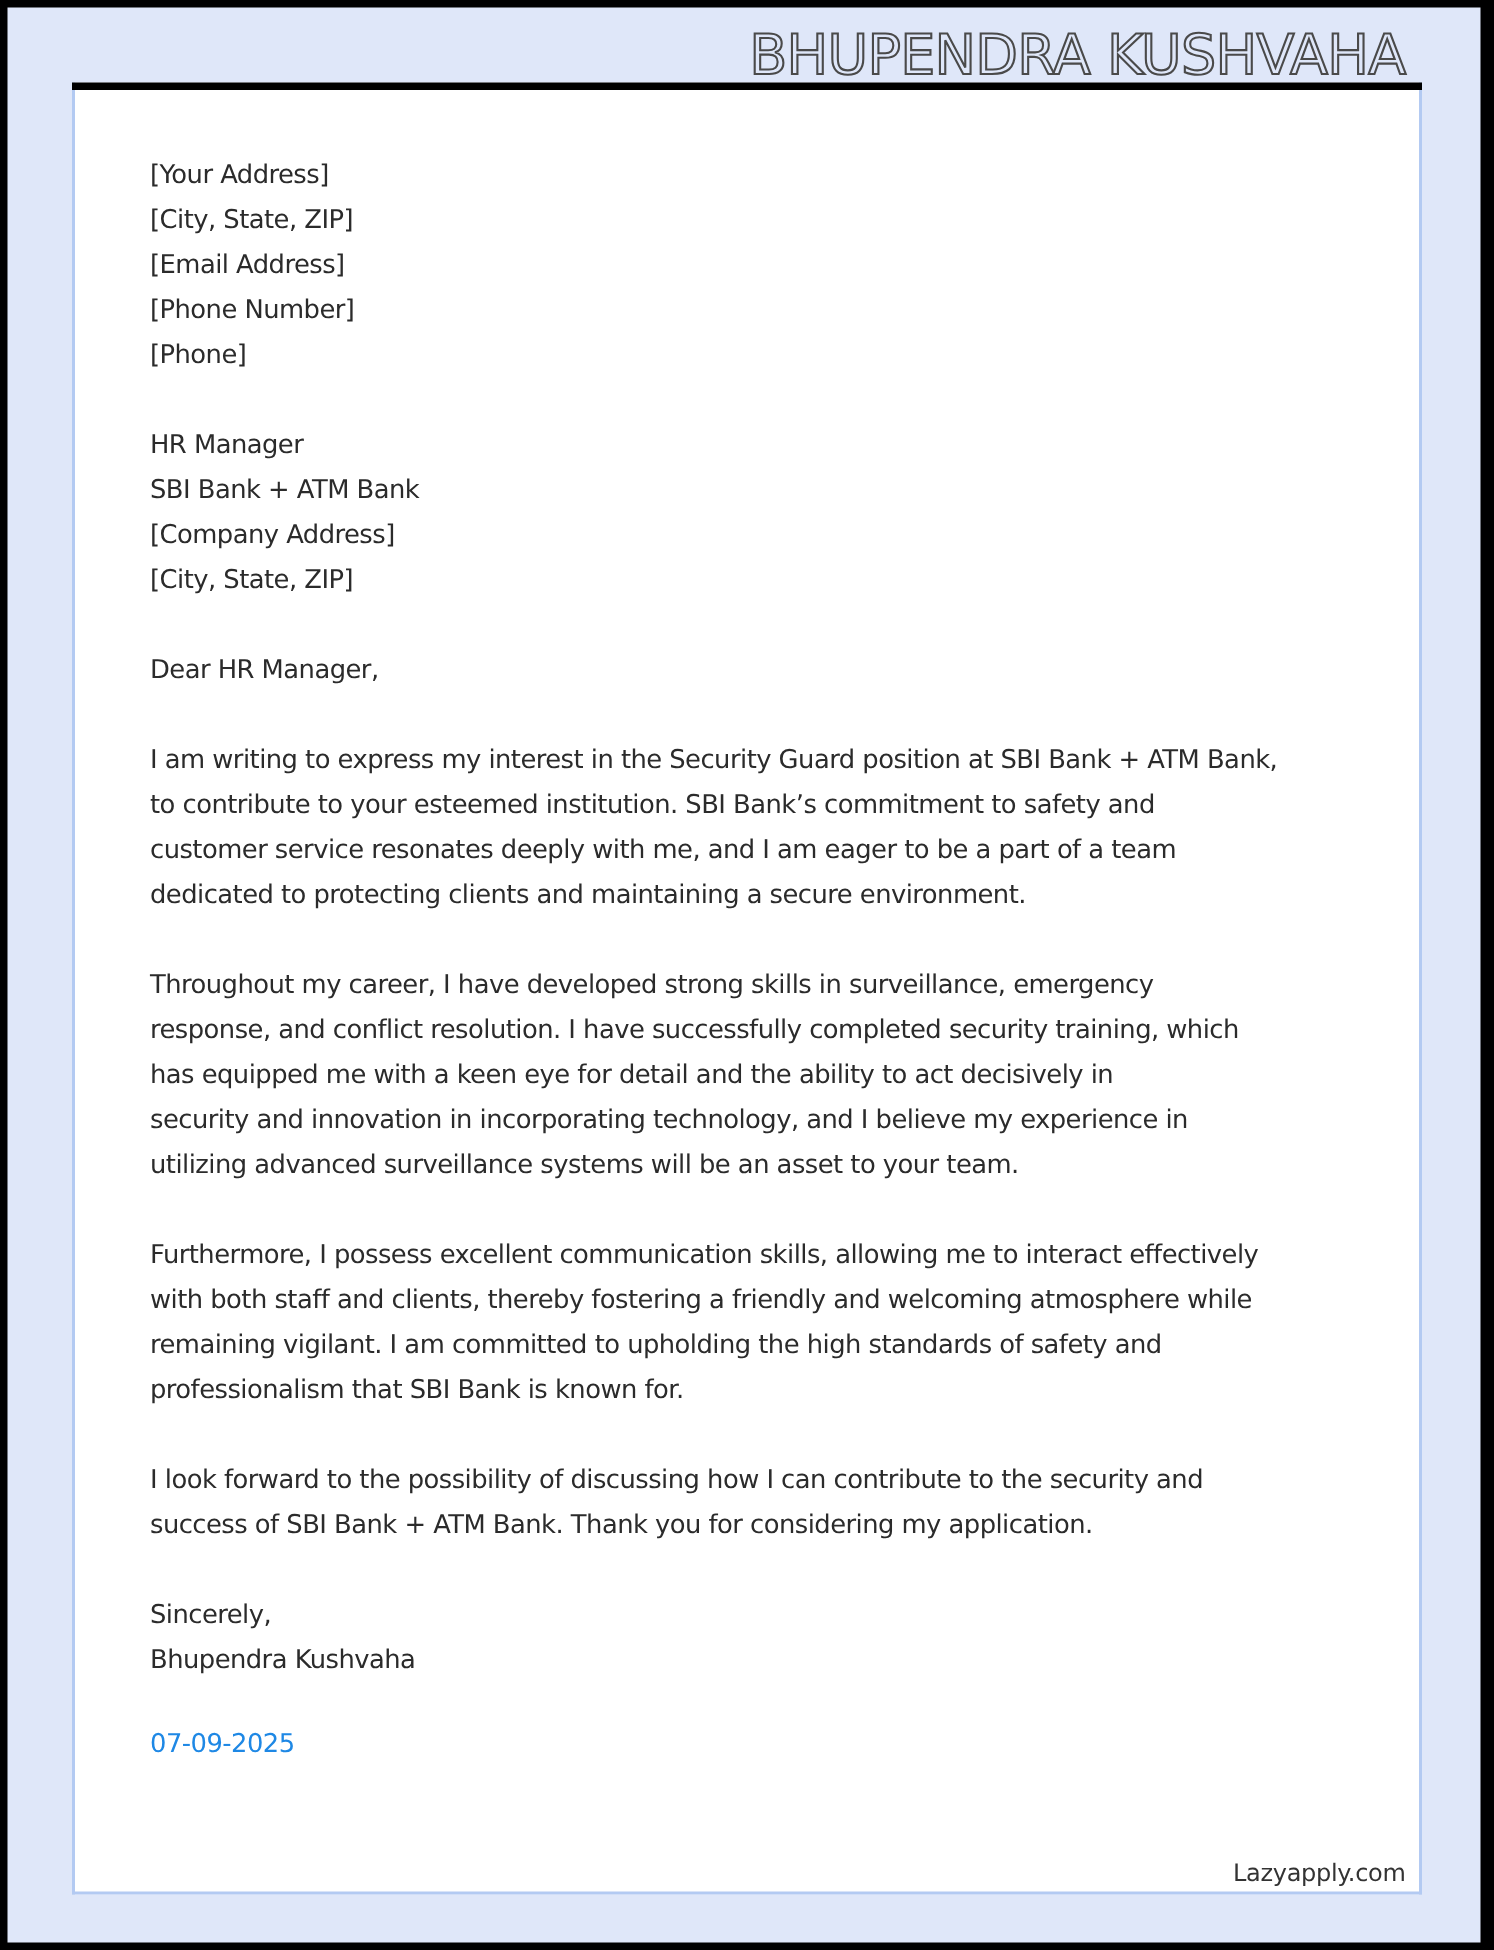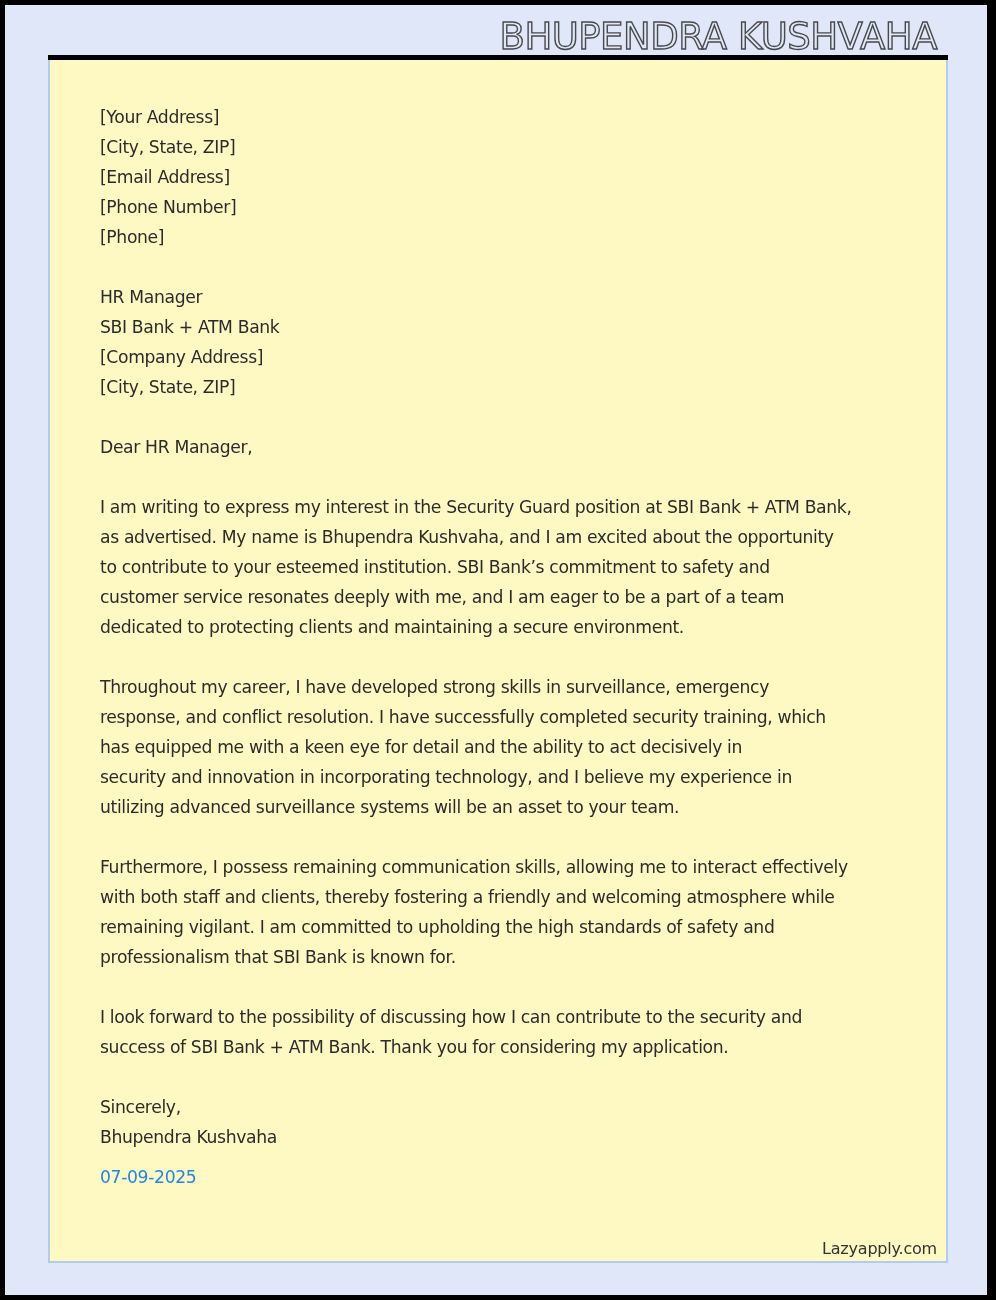--- a/index.html
+++ b/index.html
@@ -33,21 +33,21 @@
     color: #dfe7f9;
     -webkit-text-stroke: 1.4px #4a4a4a;
     white-space: nowrap;
   }
   .paper {
     position: absolute;
     left: 43px;
     top: 50px;
     width: 896px;
     height: 1206px;
-    background: #fef9c3;
+    background: #ffffff;
     border-left: 2px solid #b3caf2;
     border-right: 2px solid #b3caf2;
     border-bottom: 2px solid #b3caf2;
     box-sizing: content-box;
   }
   .top-bar {
     position: absolute;
     left: -2px;
     top: 0;
     width: 900px;
@@ -74,21 +74,21 @@
   }
   .para {
     margin: 16px 0 30px 0;
     white-space: normal;
   }
   .para .line {
     white-space: nowrap;
   }
   .date-stamp {
     display: block;
-    margin-top: 10px;
+    margin-top: 26px;
     color: #1e88e5;
   }
   .footer-brand {
     position: absolute;
     right: 9px;
     bottom: 3px;
     font-family: "DejaVu Sans", sans-serif;
     font-size: 16px;
     color: #333333;
     letter-spacing: -0.2px;
@@ -120,36 +120,35 @@
         <span class="line">[Company Address]</span>
         <span class="line">[City, State, ZIP]</span>
       </div>
 
       <div class="block">
         <span class="line">Dear HR Manager,</span>
       </div>
 
       <div class="para">
         <span class="line">I am writing to express my interest in the Security Guard position at SBI Bank + ATM Bank,</span>
-        <span class="line">as advertised. My name is Bhupendra Kushvaha, and I am excited about the opportunity</span>
         <span class="line">to contribute to your esteemed institution. SBI Bank’s commitment to safety and</span>
         <span class="line">customer service resonates deeply with me, and I am eager to be a part of a team</span>
         <span class="line">dedicated to protecting clients and maintaining a secure environment.</span>
       </div>
 
       <div class="para">
         <span class="line">Throughout my career, I have developed strong skills in surveillance, emergency</span>
         <span class="line">response, and conflict resolution. I have successfully completed security training, which</span>
         <span class="line">has equipped me with a keen eye for detail and the ability to act decisively in</span>
         <span class="line">security and innovation in incorporating technology, and I believe my experience in</span>
         <span class="line">utilizing advanced surveillance systems will be an asset to your team.</span>
       </div>
 
       <div class="para">
-        <span class="line">Furthermore, I possess remaining communication skills, allowing me to interact effectively</span>
+        <span class="line">Furthermore, I possess excellent communication skills, allowing me to interact effectively</span>
         <span class="line">with both staff and clients, thereby fostering a friendly and welcoming atmosphere while</span>
         <span class="line">remaining vigilant. I am committed to upholding the high standards of safety and</span>
         <span class="line">professionalism that SBI Bank is known for.</span>
       </div>
 
       <div class="para">
         <span class="line">I look forward to the possibility of discussing how I can contribute to the security and</span>
         <span class="line">success of SBI Bank + ATM Bank. Thank you for considering my application.</span>
       </div>
 

